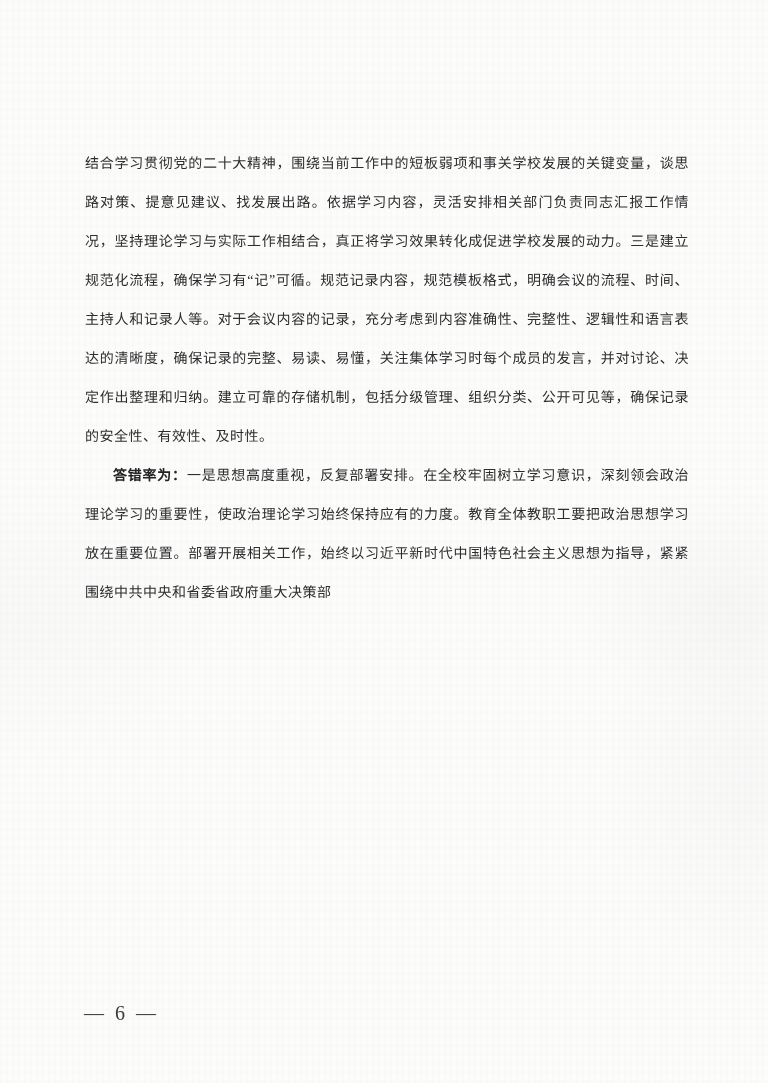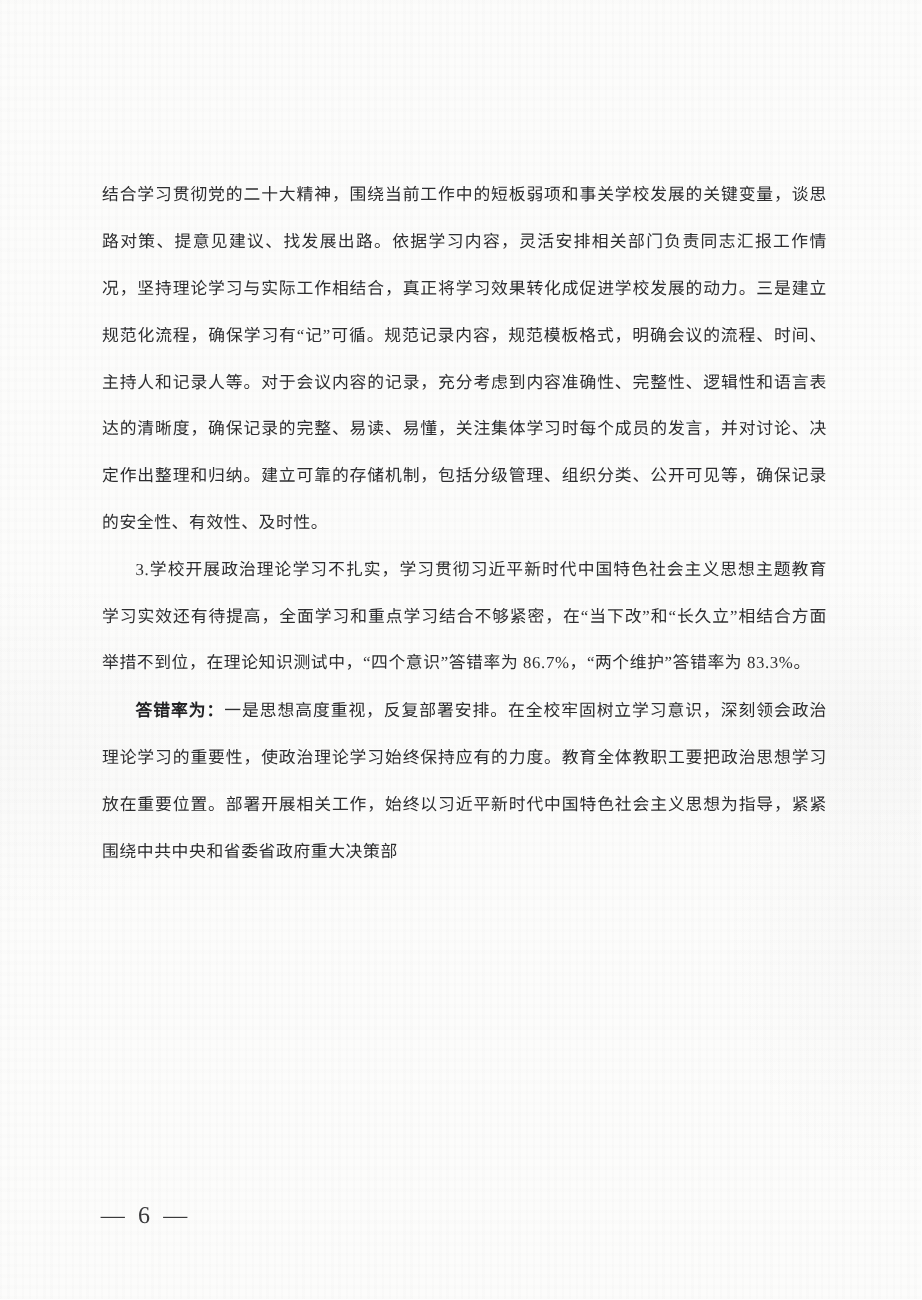--- a/index.html
+++ b/index.html
@@ -52,18 +52,17 @@
     color: #3a3a3c;
     font-family: "Liberation Serif", "DejaVu Serif", serif;
   }
 </style>
 </head>
 <body>
 
 <div class="page">
   <div class="body-text">
     <p class="para"><span>结合学习贯彻党的二十大精神，围绕当前工作中的短板弱项和事关学校发展的关键变量，谈思路对策、提意见建议、找发展出路。依据学习内容，灵活安排相关部门负责同志汇报工作情况，坚持理论学习与实际工作相结合，真正将学习效果转化成促进学校发展的动力。三是建立规范化流程，确保学习有“记”可循。规范记录内容，规范模板格式，明确会议的流程、时间、主持人和记录人等。对于会议内容的记录，充分考虑到内容准确性、完整性、逻辑性和语言表达的清晰度，确保记录的完整、易读、易懂，关注集体学习时每个成员的发言，并对讨论、决定作出整理和归纳。建立可靠的存储机制，包括分级管理、组织分类、公开可见等，确保记录的安全性、有效性、及时性。</span></p>
-    <p class="para indent"><span>3.学校开展政治理论学习不扎实，学习贯彻习近平新时代中国特色社会主义思想主题教育学习实效还有待提高，全面学习和重点学习结合不够紧密，在“当下改”和“长久立”相结合方面举措不到位，在理论知识测试中，“四个意识”答错率为 86.7%，“两个维护”答错率为 83.3%。</span></p>
     <p class="para indent"><span class="label">答错率为：</span><span>一是思想高度重视，反复部署安排。在全校牢固树立学习意识，深刻领会政治理论学习的重要性，使政治理论学习始终保持应有的力度。教育全体教职工要把政治思想学习放在重要位置。部署开展相关工作，始终以习近平新时代中国特色社会主义思想为指导，紧紧围绕中共中央和省委省政府重大决策部</span></p>
   </div>
 
   <div class="footer">— 6 —</div>
 </div>
 
 </body></html>

